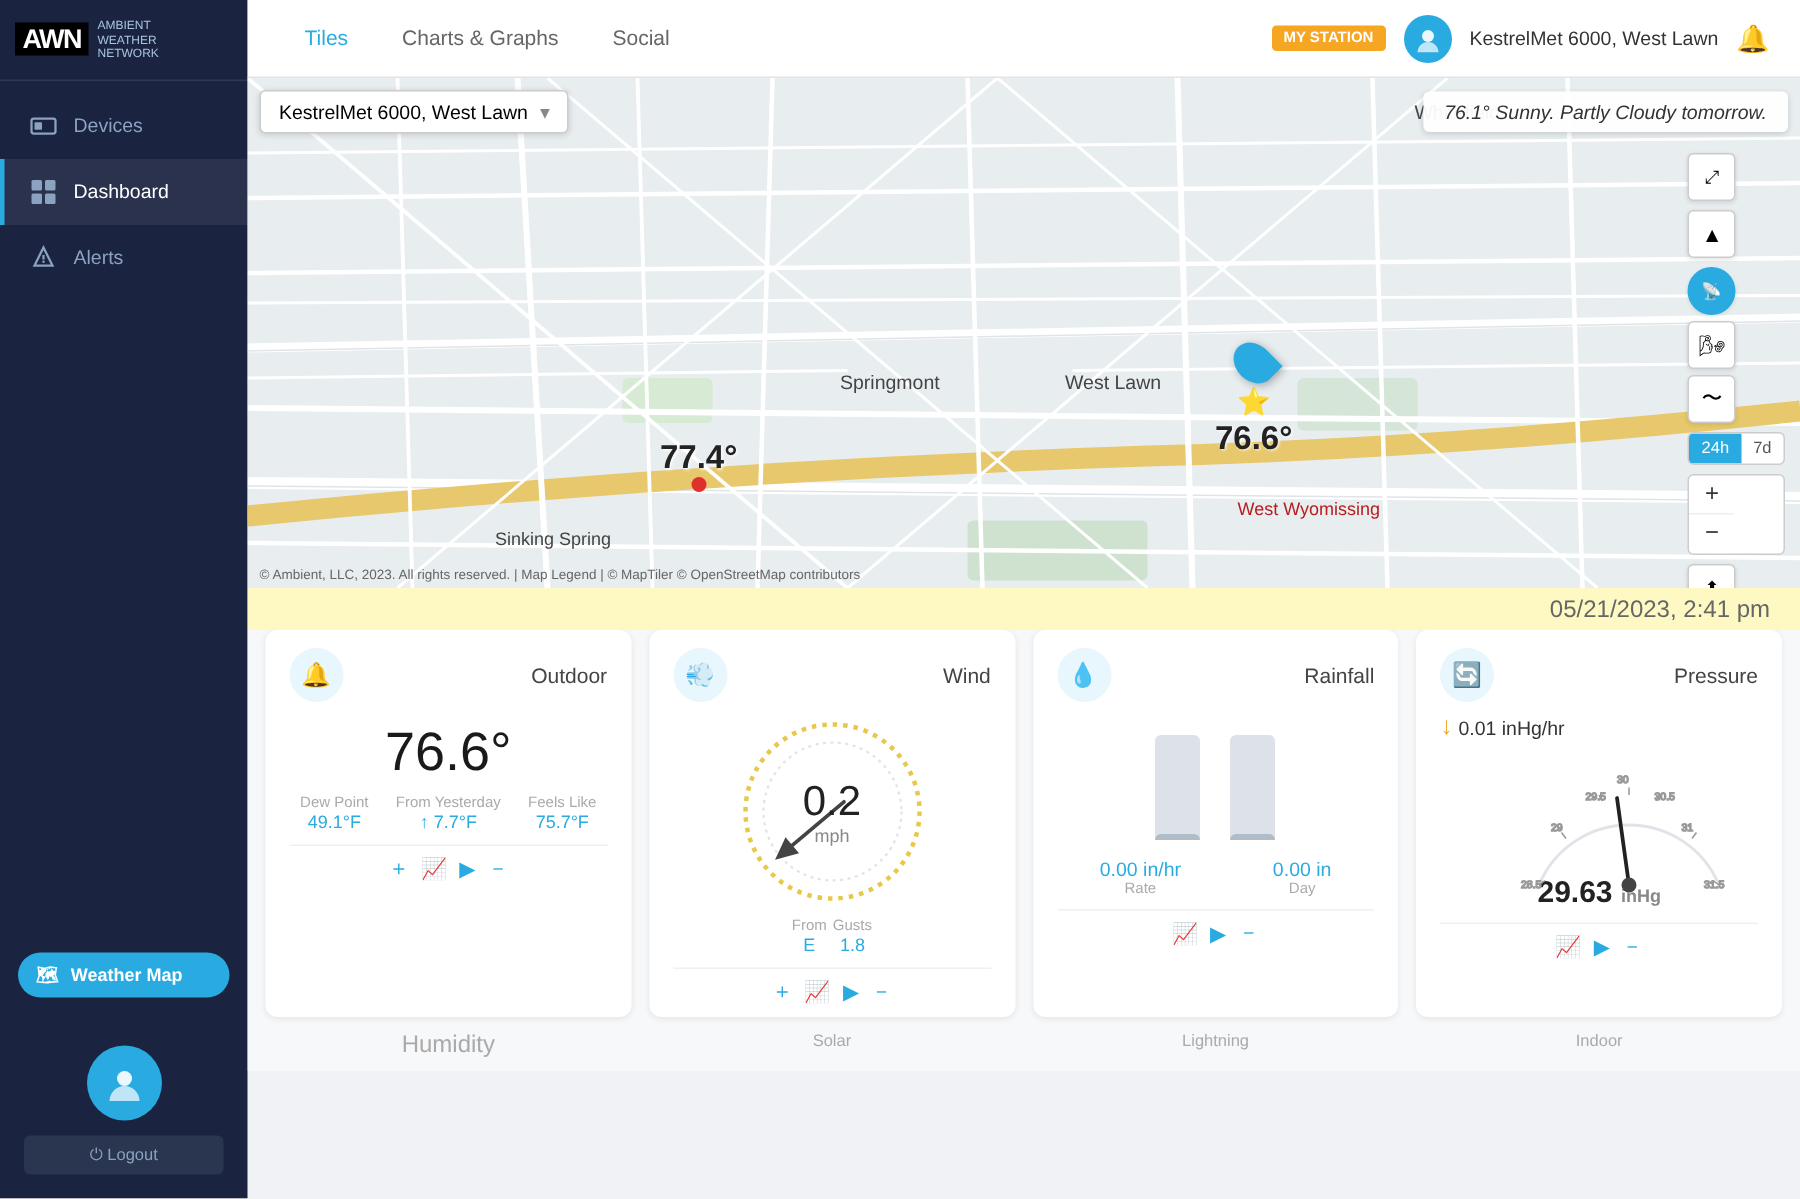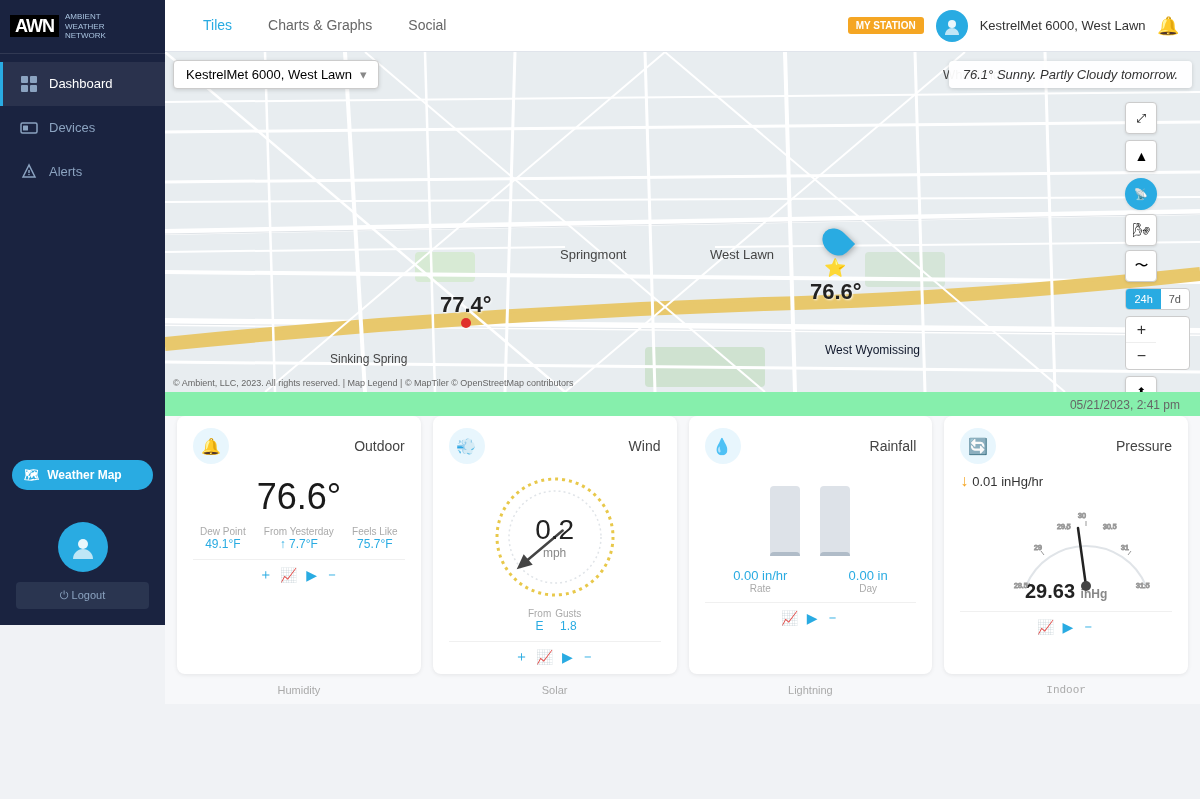--- a/index.html
+++ b/index.html
@@ -5,21 +5,21 @@
     * { box-sizing: border-box; margin: 0; padding: 0; }
     body { font-family: -apple-system, BlinkMacSystemFont, 'Segoe UI', Arial, sans-serif; background: #f0f2f5; width: 1200px; height: 799px; overflow: hidden; display: flex; }
 
     
     .sidebar {
       width: 165px;
       min-width: 165px;
       background: #1a2340;
       display: flex;
       flex-direction: column;
-      height: 625px;
+      height: 799px;
     }
     .sidebar-logo {
       padding: 12px 10px;
       display: flex;
       align-items: center;
       gap: 6px;
       border-bottom: 1px solid rgba(255,255,255,0.1);
     }
     .logo-box {
       background: #000;
@@ -290,23 +290,23 @@
       width: 10px;
       height: 10px;
       background: #e0302c;
       border-radius: 50%;
     }
 
     
     .timestamp-bar {
       text-align: right;
       padding: 6px 20px 4px;
-      font-size: 12px;
+      font-size: 16px;
       color: #666;
-      background: #86efac;
+      background: #fef9c3;
     }
 
     
     .cards-row {
       display: flex;
       gap: 12px;
       padding: 0 12px 10px;
       background: #f7f8fa;
       overflow-x: auto;
     }
@@ -450,39 +450,39 @@
 <body>
 
 <div class="sidebar">
   <div class="sidebar-logo">
     <div class="logo-box">AWN</div>
     <div class="logo-text" style="white-space:pre-line">AMBIENT
 WEATHER
 NETWORK</div>
   </div>
   <nav class="sidebar-nav">
+    <div class="sidebar-item">
+      <span class="sidebar-icon">
+        <svg width="18" height="18" viewBox="0 0 18 18" fill="none">
+          <rect x="1" y="4" width="16" height="10" rx="1.5" stroke="#8ba3c0" stroke-width="1.5" fill="none"></rect>
+          <rect x="3" y="6.5" width="5" height="5" rx="0.5" fill="#8ba3c0"></rect>
+        </svg>
+      </span>
+      <span>Devices</span>
+    </div>
     <div class="sidebar-item active">
       <span class="sidebar-icon">
         <svg width="18" height="18" viewBox="0 0 18 18" fill="none">
           <rect x="1" y="1" width="7" height="7" rx="1" fill="#8ba3c0"></rect>
           <rect x="10" y="1" width="7" height="7" rx="1" fill="#8ba3c0"></rect>
           <rect x="1" y="10" width="7" height="7" rx="1" fill="#8ba3c0"></rect>
           <rect x="10" y="10" width="7" height="7" rx="1" fill="#8ba3c0"></rect>
         </svg>
       </span>
       <span>Dashboard</span>
-    </div>
-    <div class="sidebar-item">
-      <span class="sidebar-icon">
-        <svg width="18" height="18" viewBox="0 0 18 18" fill="none">
-          <rect x="1" y="4" width="16" height="10" rx="1.5" stroke="#8ba3c0" stroke-width="1.5" fill="none"></rect>
-          <rect x="3" y="6.5" width="5" height="5" rx="0.5" fill="#8ba3c0"></rect>
-        </svg>
-      </span>
-      <span>Devices</span>
     </div>
     <div class="sidebar-item">
       <span class="sidebar-icon">
         <svg width="18" height="18" viewBox="0 0 18 18" fill="none">
           <path d="M9 2L3 14h12L9 2z" stroke="#8ba3c0" stroke-width="1.5" fill="none"></path>
           <circle cx="9" cy="11.5" r="0.8" fill="#8ba3c0"></circle>
           <line x1="9" y1="7" x2="9" y2="10" stroke="#8ba3c0" stroke-width="1.5"></line>
         </svg>
       </span>
       <span>Alerts</span>
@@ -564,21 +564,21 @@
       <line x1="0" y1="50" x2="1035" y2="40" stroke="#fff" stroke-width="2"></line>
       <line x1="0" y1="150" x2="1035" y2="145" stroke="#fff" stroke-width="2"></line>
       <line x1="0" y1="200" x2="400" y2="195" stroke="#fff" stroke-width="2"></line>
       <line x1="550" y1="195" x2="1035" y2="190" stroke="#fff" stroke-width="2"></line>
     </svg>
 
     <div style="position:absolute; top:15px; right:200px; font-size:13px; color:#444; font-weight:500; z-index:5;">Whitefield</div>
     <div style="position:absolute; top:195px; left:395px; font-size:13px; color:#444; font-weight:500; z-index:5;">Springmont</div>
     <div style="position:absolute; top:195px; left:545px; font-size:13px; color:#444; font-weight:500; z-index:5;">West Lawn</div>
     <div style="position:absolute; top:300px; left:165px; font-size:12px; color:#444; z-index:5;">Sinking Spring</div>
-    <div style="position:absolute; top:291px; left:660px; font-size:12px; color:#0f172a; z-index:5;">West Wyomissing</div>
+    <div style="position:absolute; top:280px; left:660px; font-size:12px; color:#b91c1c; z-index:5;">West Wyomissing</div>
 
     <div style="position:absolute; left:275px; top:240px; z-index:20; display:flex; flex-direction:column; align-items:center;">
       <div class="pin-temp">77.4°</div>
       <div class="pin-dot"></div>
     </div>
 
     <div style="position:absolute; left:645px; top:175px; z-index:20; display:flex; flex-direction:column; align-items:center;">
       <div style="width:24px;height:30px;background:#29abe2;border-radius:50% 50% 0 50%;transform:rotate(-45deg);box-shadow:0 2px 6px rgba(0,0,0,0.3);margin-bottom:-2px;"></div>
       <div style="font-size:18px;margin-top:2px;">⭐</div>
       <div class="pin-temp">76.6°</div>
@@ -781,19 +781,19 @@
       <div class="card-footer">
         <span class="card-footer-btn">📈</span>
         <span class="card-footer-btn">▶</span>
         <span class="card-footer-btn">－</span>
       </div>
     </div>
 
   </div>
 
   <div style="display:flex;gap:12px;padding:0 12px 8px;background:#f7f8fa;">
-    <div style="flex:1;text-align:center;font-size:11px;color:#aaa;">Humidity</div>
+    <div style="flex:1;text-align:center;font-size:16px;color:#aaa;">Humidity</div>
     <div style="flex:1;text-align:center;font-size:11px;color:#aaa;">Solar</div>
     <div style="flex:1;text-align:center;font-size:11px;color:#aaa;">Lightning</div>
-    <div style="flex:1;text-align:center;font-size:11px;color:#aaa;font-family:Liberation Mono, monospace;">Indoor</div>
+    <div style="flex:1;text-align:center;font-size:11px;color:#aaa;">Indoor</div>
   </div>
 
 </div>
 
 </body></html>

